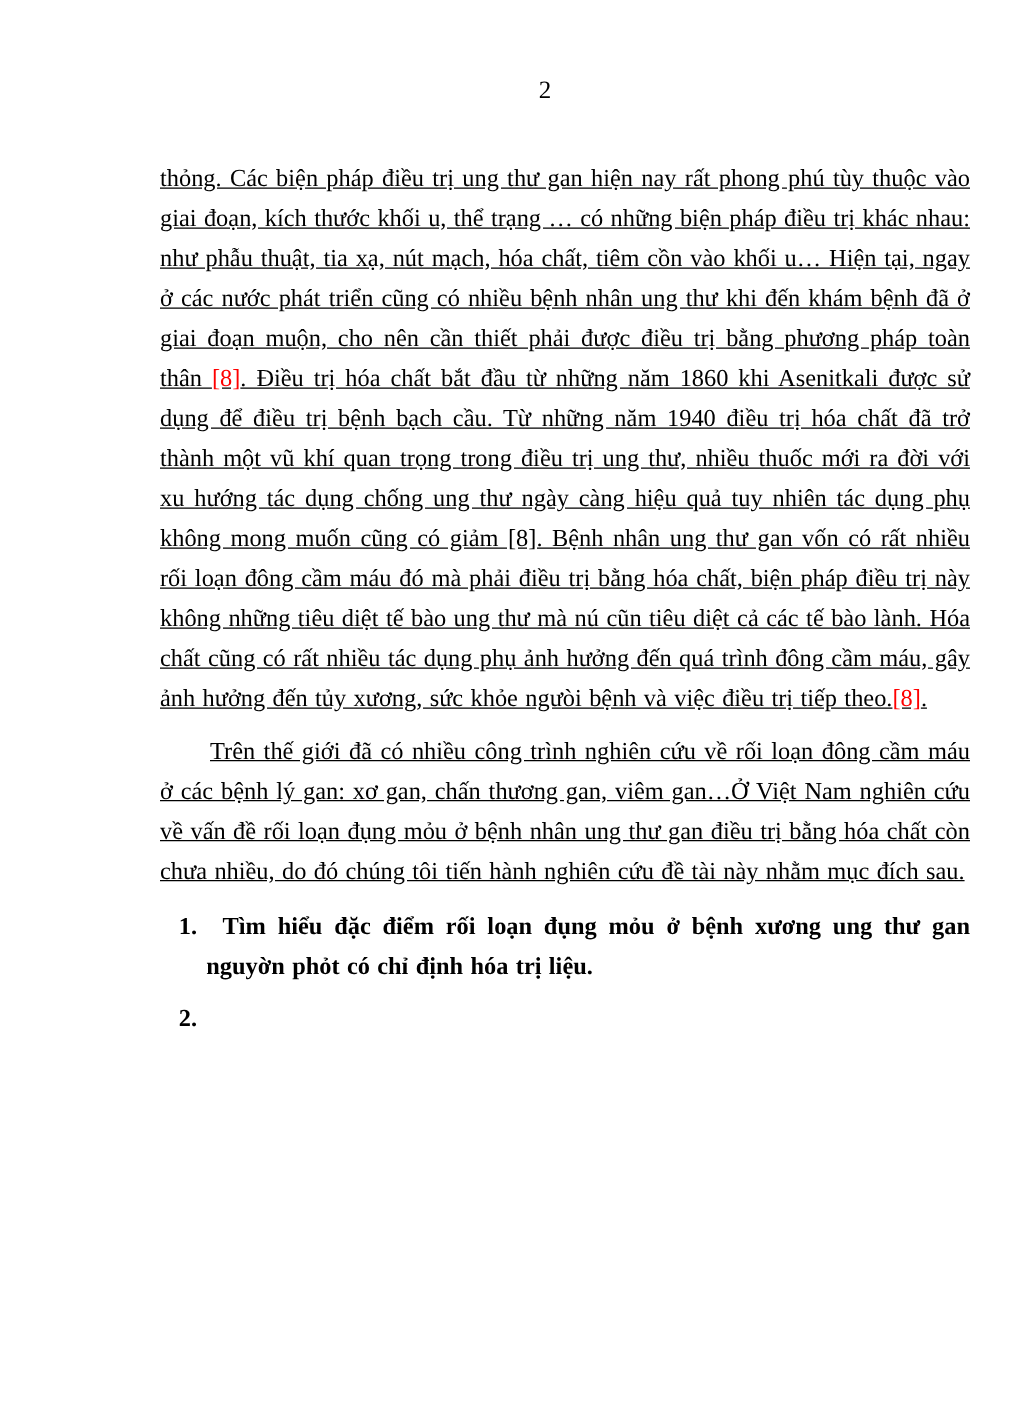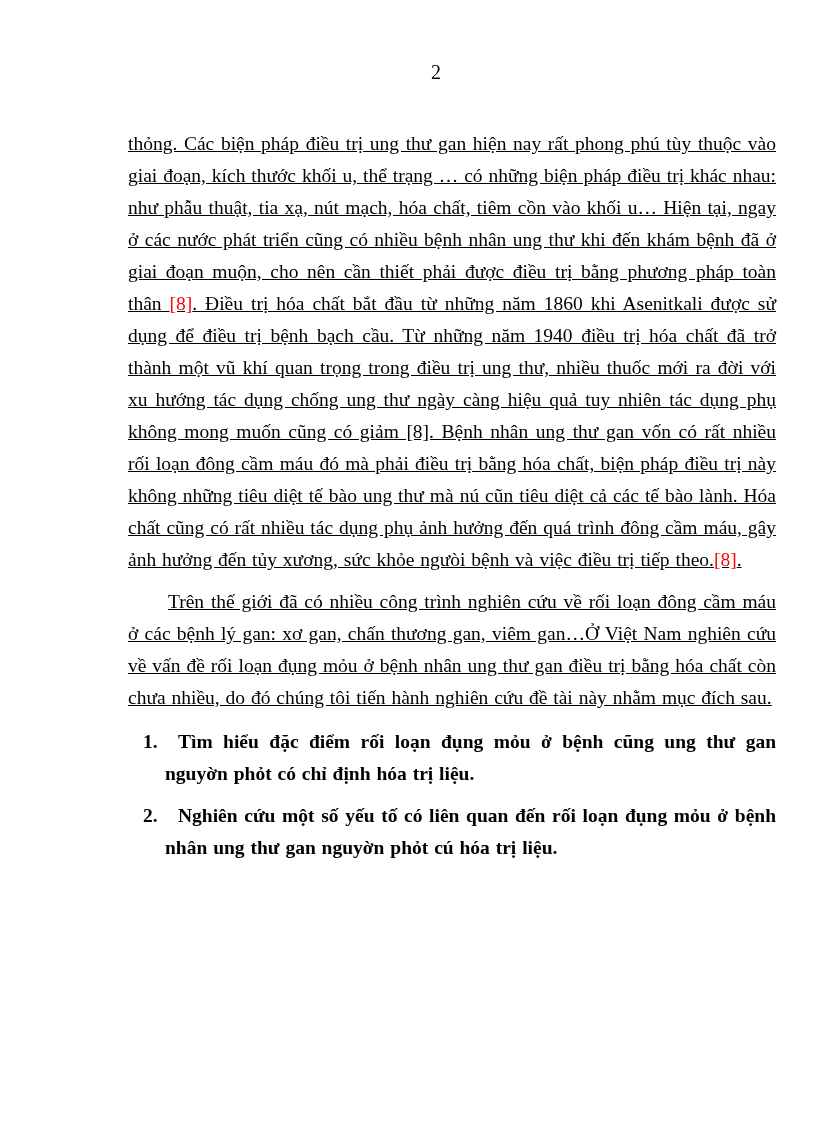--- a/index.html
+++ b/index.html
@@ -76,21 +76,20 @@
   <div class="page-number">2</div>
 
   <div class="content">
     <p class="par"><span>thỏng. Các biện pháp điều trị ung thư gan hiện nay rất phong phú tùy thuộc vào giai đoạn, kích thước khối u, thể trạng … có những biện pháp điều trị khác nhau: như phẫu thuật, tia xạ, nút mạch, hóa chất, tiêm cồn vào khối u… Hiện tại, ngay ở các nước phát triển cũng có nhiều bệnh nhân ung thư khi đến khám bệnh đã ở giai đoạn muộn, cho nên cần thiết phải được điều trị bằng phương pháp toàn thân </span><span style="color: rgb(255, 0, 0);">[8]</span><span>. Điều trị hóa chất bắt đầu từ những năm 1860 khi Asenitkali được sử dụng để điều trị bệnh bạch cầu. Từ những năm 1940 điều trị hóa chất đã trở thành một vũ khí quan trọng trong điều trị ung thư, nhiều thuốc mới ra đời với xu hướng tác dụng chống ung thư ngày càng hiệu quả tuy nhiên tác dụng phụ không mong muốn cũng có giảm [8]. Bệnh nhân ung thư gan vốn có rất nhiều rối loạn đông cầm máu đó mà phải điều trị bằng hóa chất, biện pháp điều trị này không những tiêu diệt tế bào ung thư mà nú cũn tiêu diệt cả các tế bào lành. Hóa chất cũng có rất nhiều tác dụng phụ ảnh hưởng đến quá trình đông cầm máu, gây ảnh hưởng đến tủy xương, sức khỏe ngưòi bệnh và việc điều trị tiếp theo.</span><span style="color: rgb(255, 0, 0);">[8]</span><span>.</span></p>
 
     <p class="par par-indent">Trên thế giới đã có nhiều công trình nghiên cứu về rối loạn đông cầm máu ở các bệnh lý gan: xơ gan, chấn thương gan, viêm gan…Ở Việt Nam nghiên cứu về vấn đề rối loạn đụng mỏu ở bệnh nhân ung thư gan điều trị bằng hóa chất còn chưa nhiều, do đó chúng tôi tiến hành nghiên cứu đề tài này nhằm mục đích sau.</p>
 
     <ol class="objectives">
       <li>
         <span class="num">1.</span>
-        <span>Tìm hiểu đặc điểm rối loạn đụng mỏu ở bệnh cũng ung thư gan nguyờn phỏt có chỉ định hóa trị liệu.</span>
+        <span>Tìm hiểu đặc điểm rối loạn đụng mỏu ở bệnh xương ung thư gan nguyờn phỏt có chỉ định hóa trị liệu.</span>
       </li>
       <li>
         <span class="num">2.</span>
-        <span>Nghiên cứu một số yếu tố có liên quan đến rối loạn đụng mỏu ở bệnh nhân ung thư gan nguyờn phỏt cú hóa trị liệu.</span>
       </li>
     </ol>
   </div>
 </div>
 
 </body></html>

